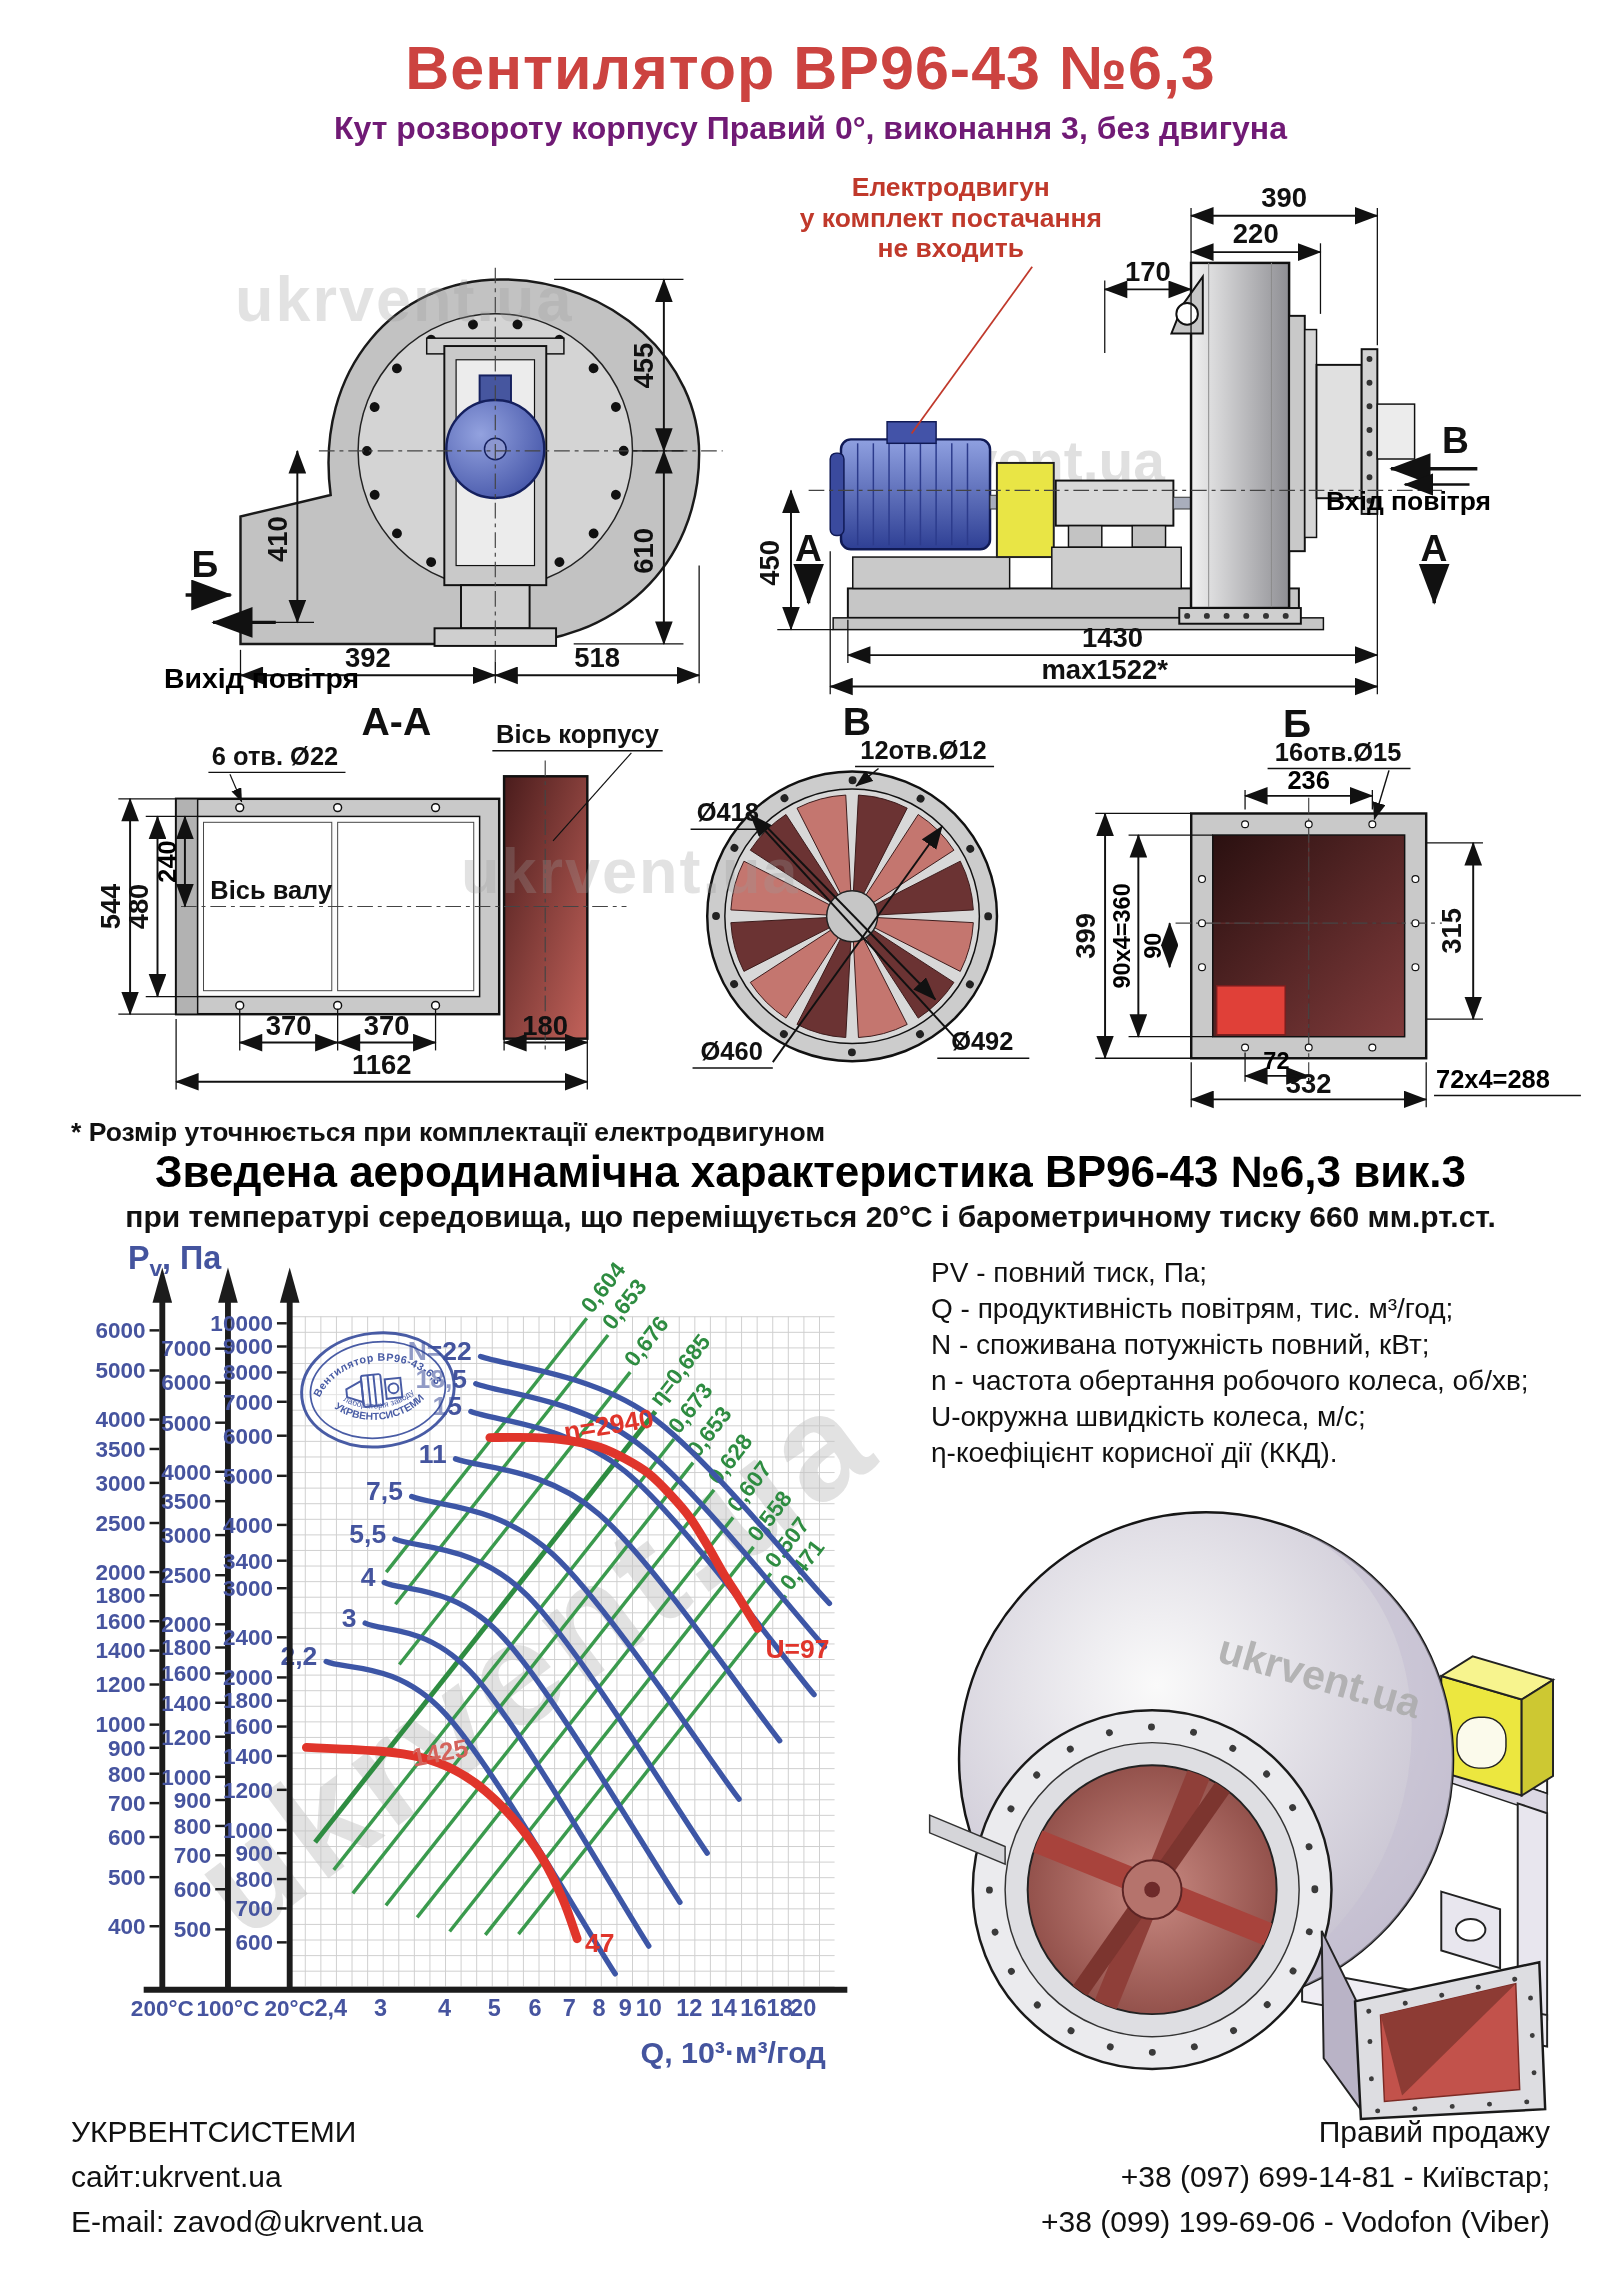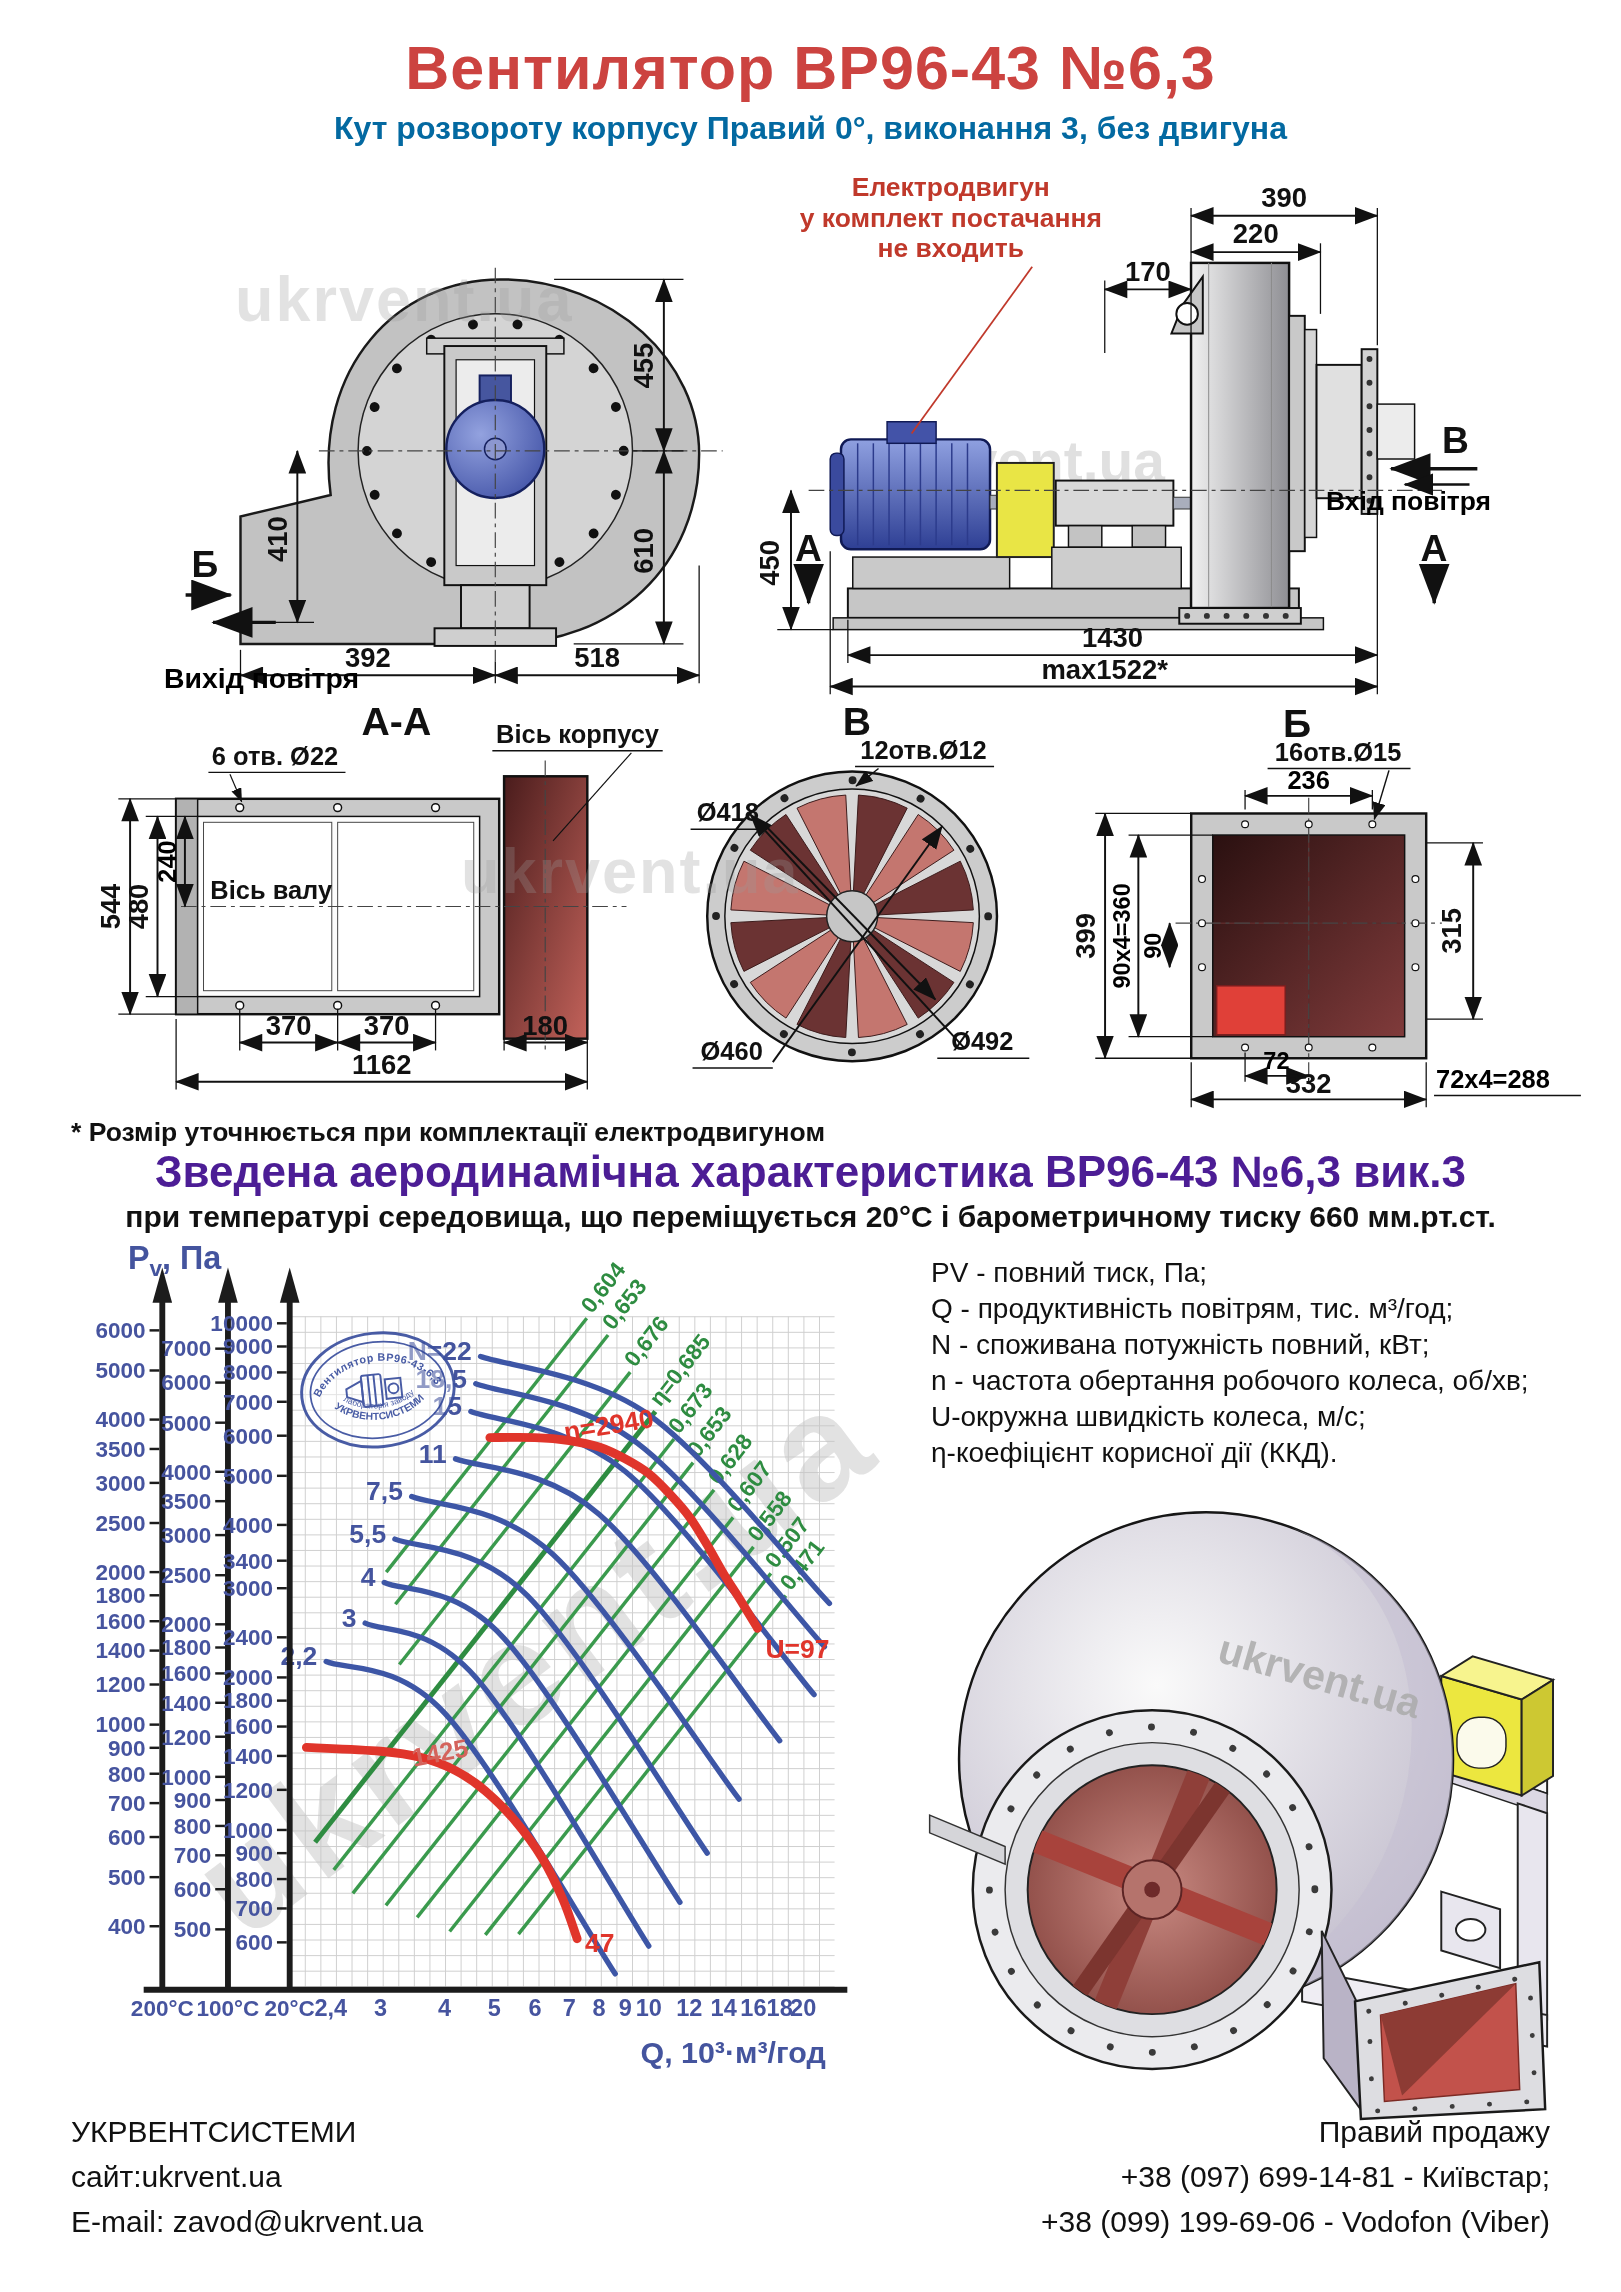--- a/index.html
+++ b/index.html
@@ -1,24 +1,24 @@
 <!DOCTYPE html>
 <html><head>
 <meta charset="utf-8">
 <style>
   html,body{margin:0;padding:0;background:#fff;}
   .page{position:relative;width:1621px;height:2293px;background:#fff;overflow:hidden;
         font-family:"Liberation Sans",sans-serif;color:#111;}
   .title{position:absolute;top:33px;left:0;width:100%;text-align:center;
          font-size:61px;font-weight:bold;color:#cc4340;letter-spacing:1px;}
   .subtitle{position:absolute;top:110px;left:0;width:100%;text-align:center;
-            font-size:32px;font-weight:bold;color:#0369a1;}
+            font-size:32px;font-weight:bold;color:#701a75;}
   .note{position:absolute;left:71px;top:1117px;font-size:26.5px;font-weight:600;}
   .aero-heading{position:absolute;top:1147px;left:0;width:100%;text-align:center;
-                font-size:44px;font-weight:bold;color:#4c1d95;}
+                font-size:44px;font-weight:bold;color:#000000;}
   .aero-sub{position:absolute;top:1200px;left:0;width:100%;text-align:center;
             font-size:30px;font-weight:bold;}
   .legend{position:absolute;left:931px;top:1255px;font-size:28px;line-height:36px;font-weight:500;}
   .footer-left{position:absolute;left:71px;top:2109px;font-size:30px;line-height:45px;}
   .footer-right{position:absolute;right:71px;top:2109px;font-size:30px;line-height:45px;text-align:right;}
   svg{position:absolute;overflow:visible;}
   svg text{font-family:"Liberation Sans",sans-serif;}
   .dim{stroke:#111;stroke-width:2;}
   .ext{stroke:#111;stroke-width:1.3;}
   .cl{stroke:#444;stroke-width:1.2;stroke-dasharray:16 5 4 5;}

